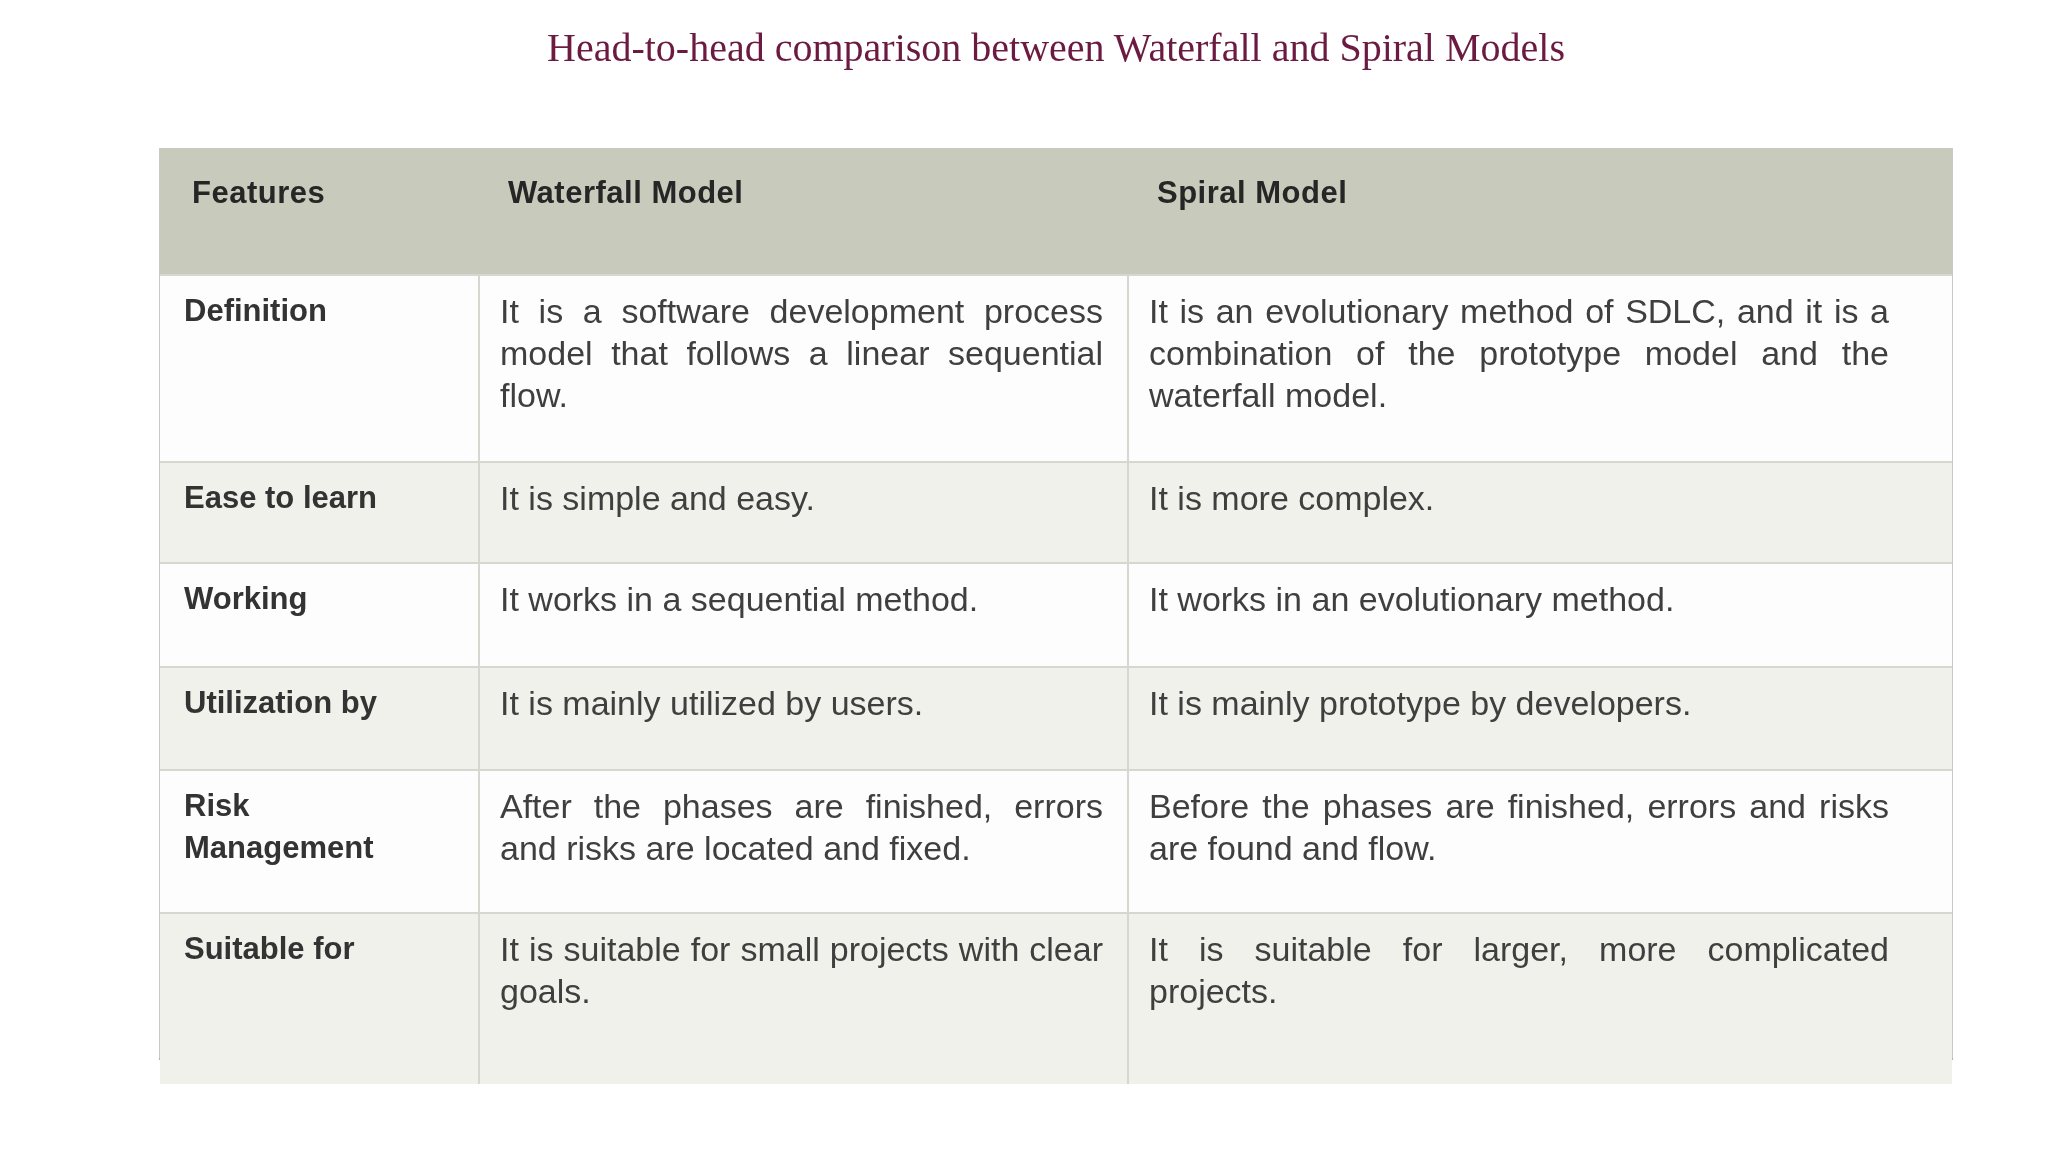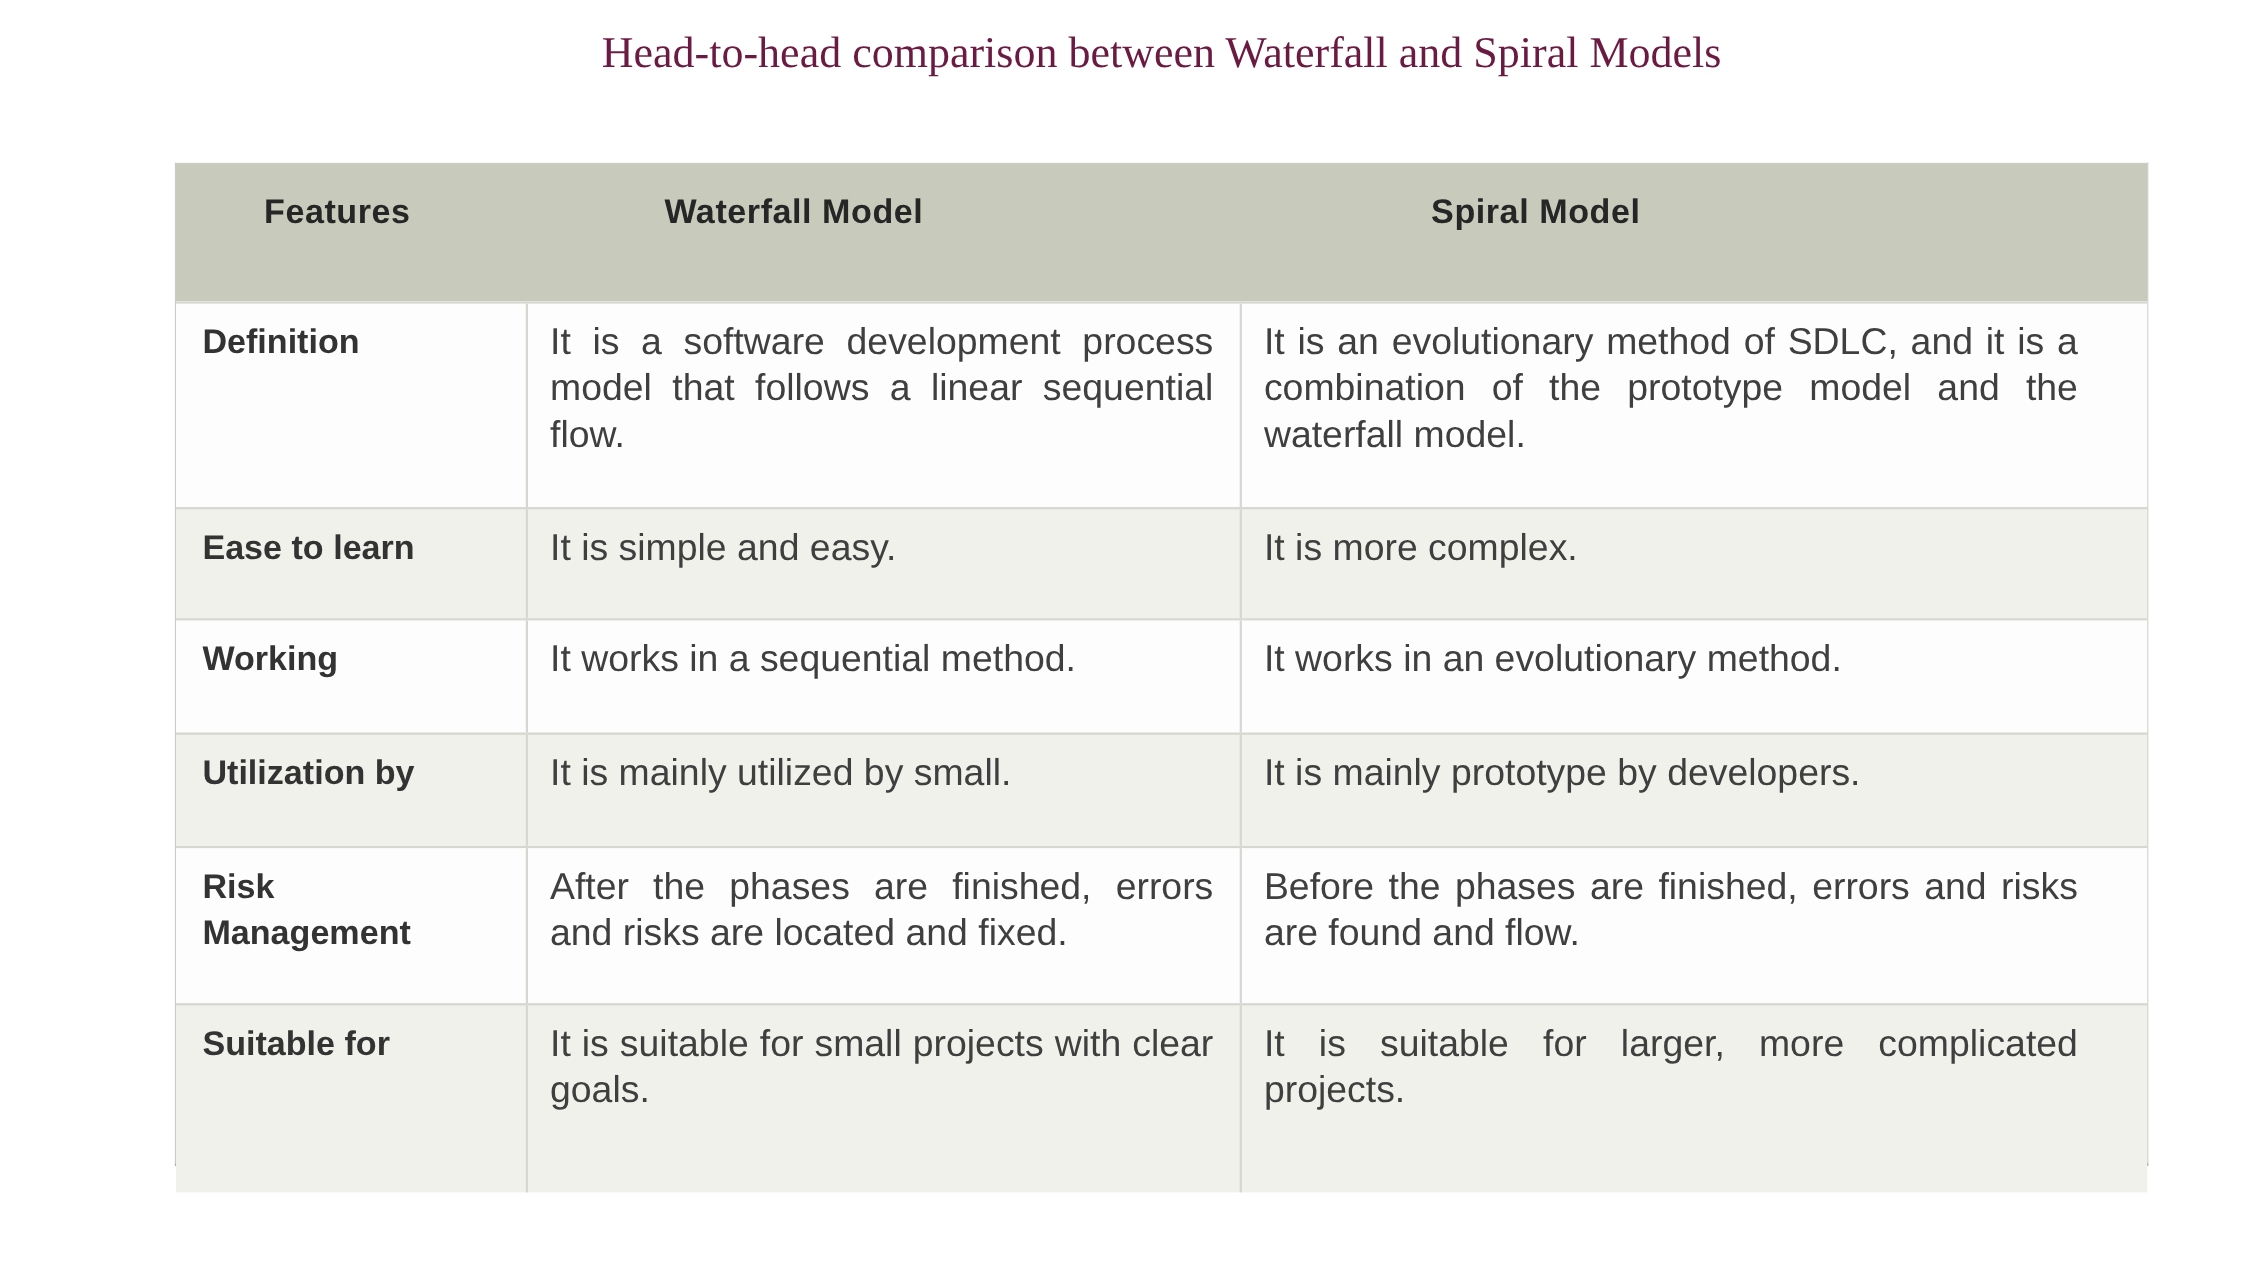--- a/index.html
+++ b/index.html
@@ -34,21 +34,20 @@
     height: 125px;
     background: var(--header-bg, #c8cbbc);
   }
   .th {
     box-sizing: border-box;
     padding: 26px 20px 0 28px;
     font-weight: bold;
     font-size: 31px;
     letter-spacing: 0.5px;
     color: var(--header-text, #262626);
-    margin-left: 48px;
   }
   .th.c1 { padding-left: 32px; }
   .tbody-row { border-top: 2px solid var(--grid-border, #d6d7d0); }
   .tbody-row.tint { background: var(--row-tint-bg, #f0f1ea); }
   .tbody-row.plain { background: var(--row-white-bg, #fdfdfd); }
   .r-def  { height: 187px; }
   .r-ease { height: 101px; }
   .r-work { height: 104px; }
   .r-util { height: 103px; }
   .r-risk { height: 143px; }
@@ -105,21 +104,21 @@
   </div>
 
   <div class="tr tbody-row plain r-work">
     <div class="td c1">Working</div>
     <div class="td c2">It works in a sequential method.</div>
     <div class="td c3">It works in an evolutionary method.</div>
   </div>
 
   <div class="tr tbody-row tint r-util">
     <div class="td c1">Utilization by</div>
-    <div class="td c2">It is mainly utilized by small.</div>
+    <div class="td c2">It is mainly utilized by users.</div>
     <div class="td c3">It is mainly prototype by developers.</div>
   </div>
 
   <div class="tr tbody-row plain r-risk">
     <div class="td c1">Risk Management</div>
     <div class="td c2">After the phases are finished, errors and risks are located and fixed.</div>
     <div class="td c3">Before the phases are finished, errors and risks are found and flow.</div>
   </div>
 
   <div class="tr tbody-row tint r-suit">

